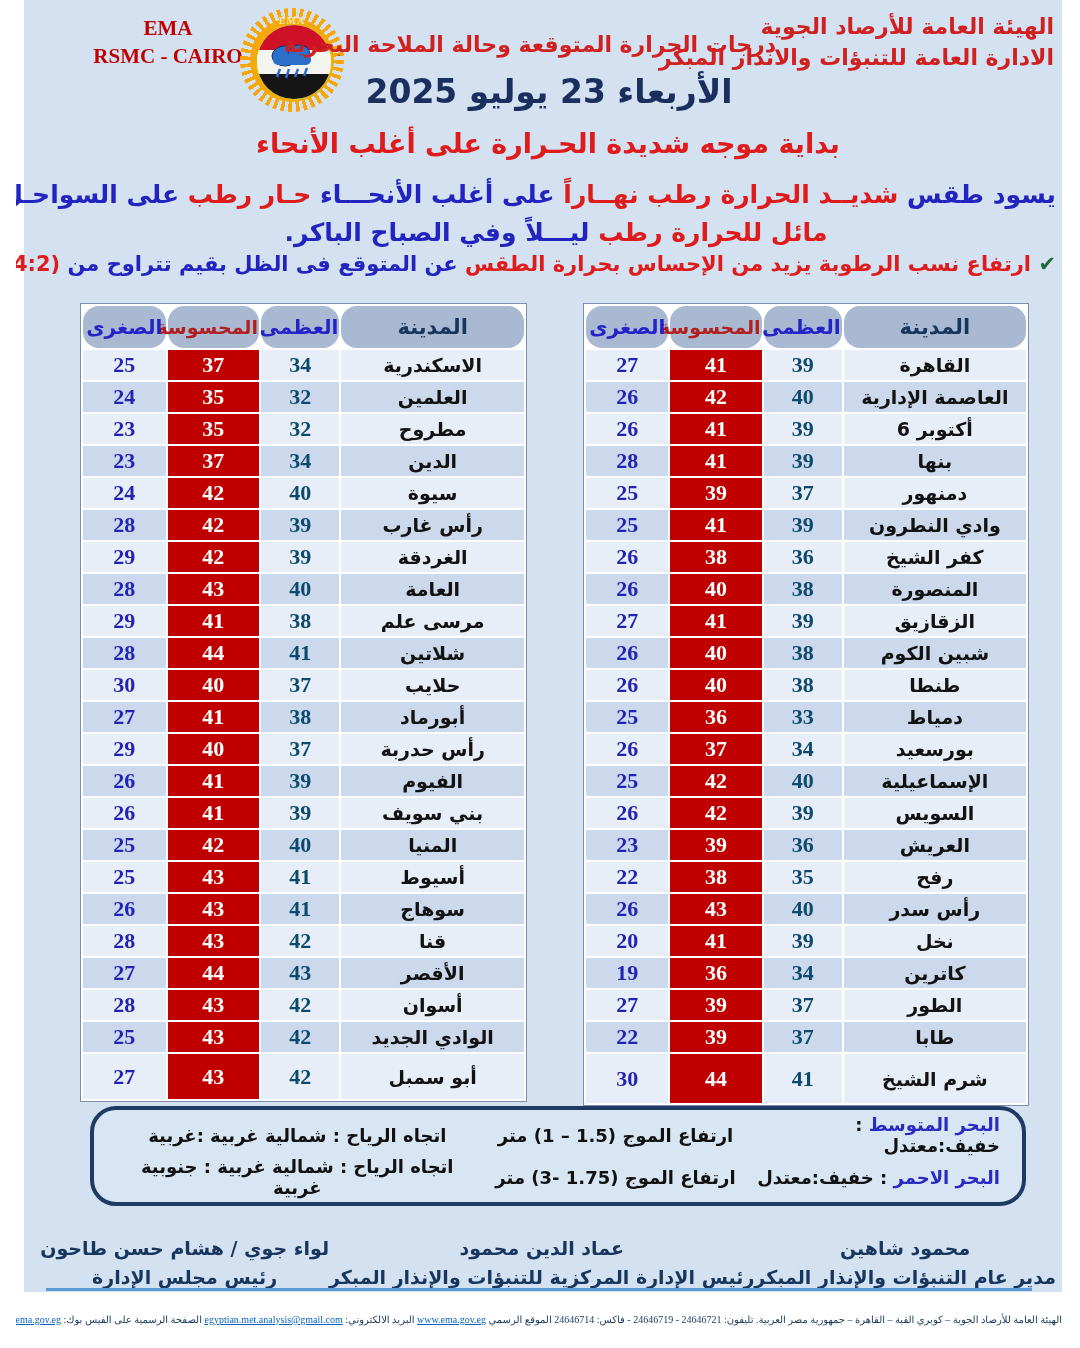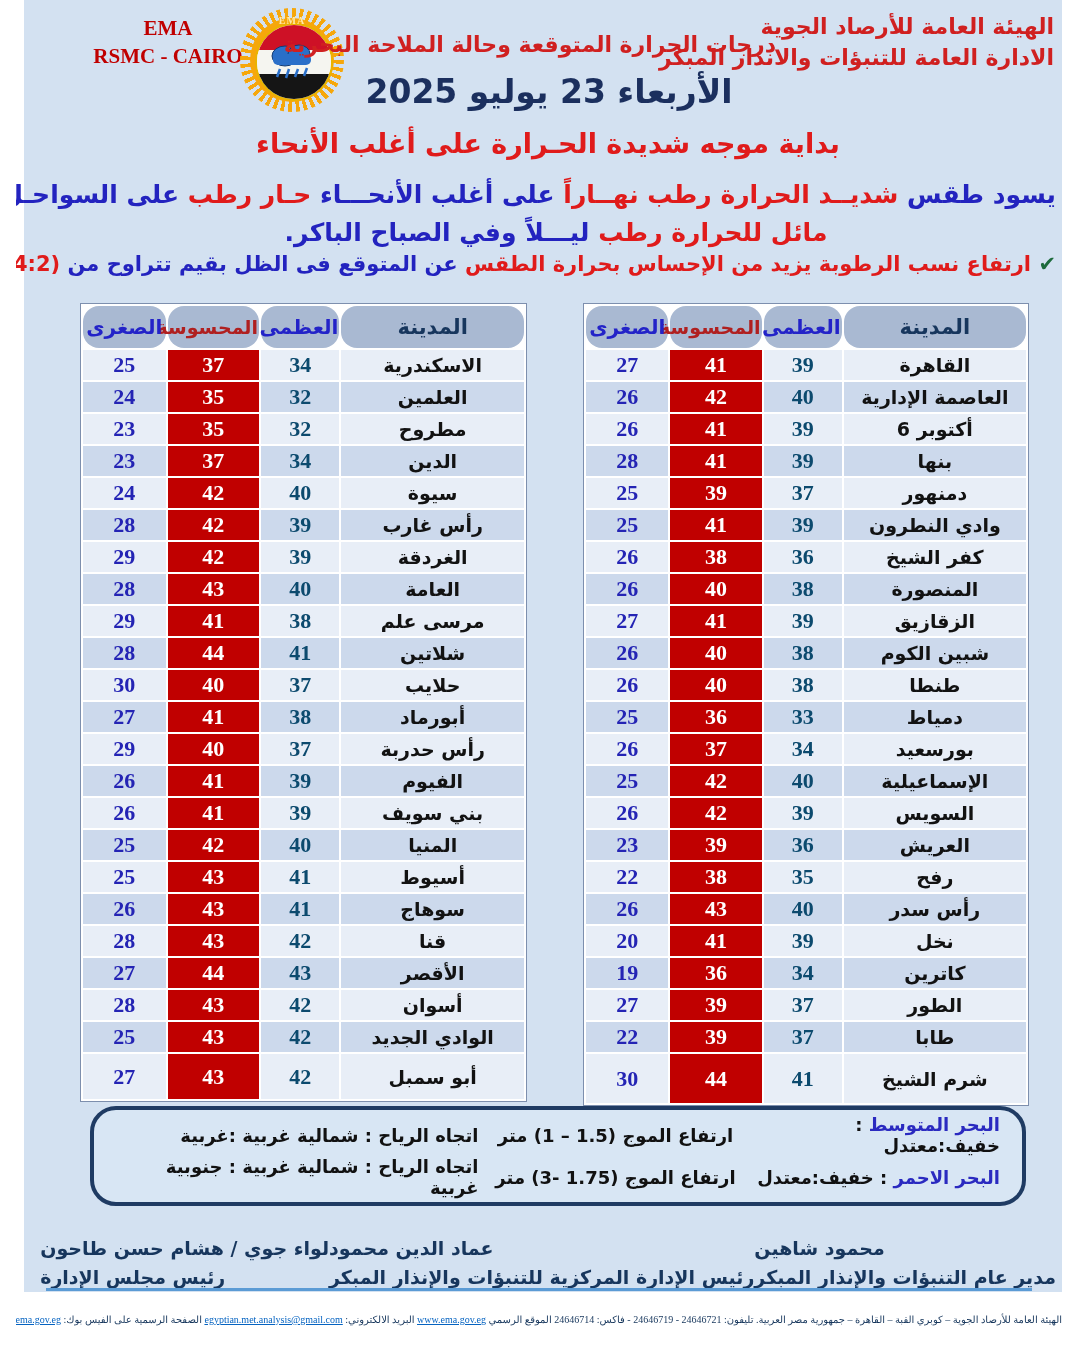--- a/index.html
+++ b/index.html
@@ -69,26 +69,26 @@
   .temp-table td.max{color:#0c4a6e;}
   .temp-table td.city{color:#121212;font-family:"DejaVu Sans",sans-serif;font-size:19px;direction:ltr;}
 
   
   .marine{position:absolute;left:74px;top:1106px;width:936px;height:100px;background:#d8e6f4;
           border:4px solid #1f3b63;border-radius:26px;display:flex;flex-direction:column;
           justify-content:space-around;padding:4px 22px;box-sizing:border-box;}
   .marine-row{display:flex;align-items:center;font-weight:bold;font-size:18px;color:#111111;}
   .sea-cell{width:28%;}
   .wave-cell{width:31%;text-align:center;}
-  .wind-cell{width:41%;}
+  .wind-cell{width:41%;text-align:center;}
   .sea-name{color:#2a2ac0;}
 
   
   .sigs{position:absolute;left:40px;top:1234px;width:1000px;display:flex;justify-content:space-between;}
-  .sig-block{text-align:left;color:#17365d;font-weight:bold;font-size:19px;line-height:1.55;white-space:nowrap;}
+  .sig-block{text-align:center;color:#17365d;font-weight:bold;font-size:19px;line-height:1.55;white-space:nowrap;}
 
   .rule{position:absolute;left:30px;top:1288px;width:986px;height:3px;background:#5b9bd5;}
 
   
   .footer{position:absolute;left:92px;top:1314px;width:954px;text-align:right;direction:rtl;
           color:#16365c;font-family:"Liberation Serif",serif;font-size:10px;white-space:nowrap;}
   .footer .flink{color:#0563c1;text-decoration:underline;cursor:pointer;}
 </style>
 </head>
 <body>

